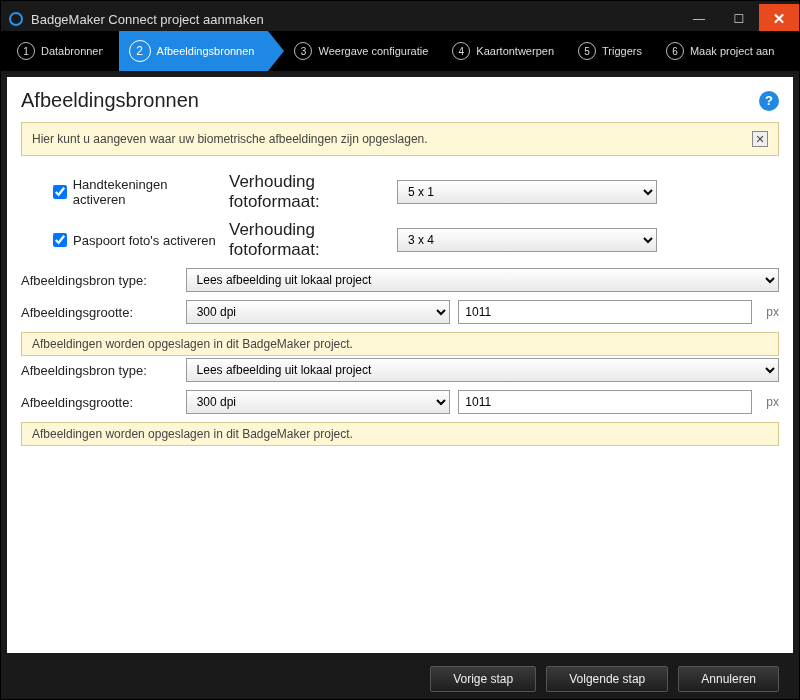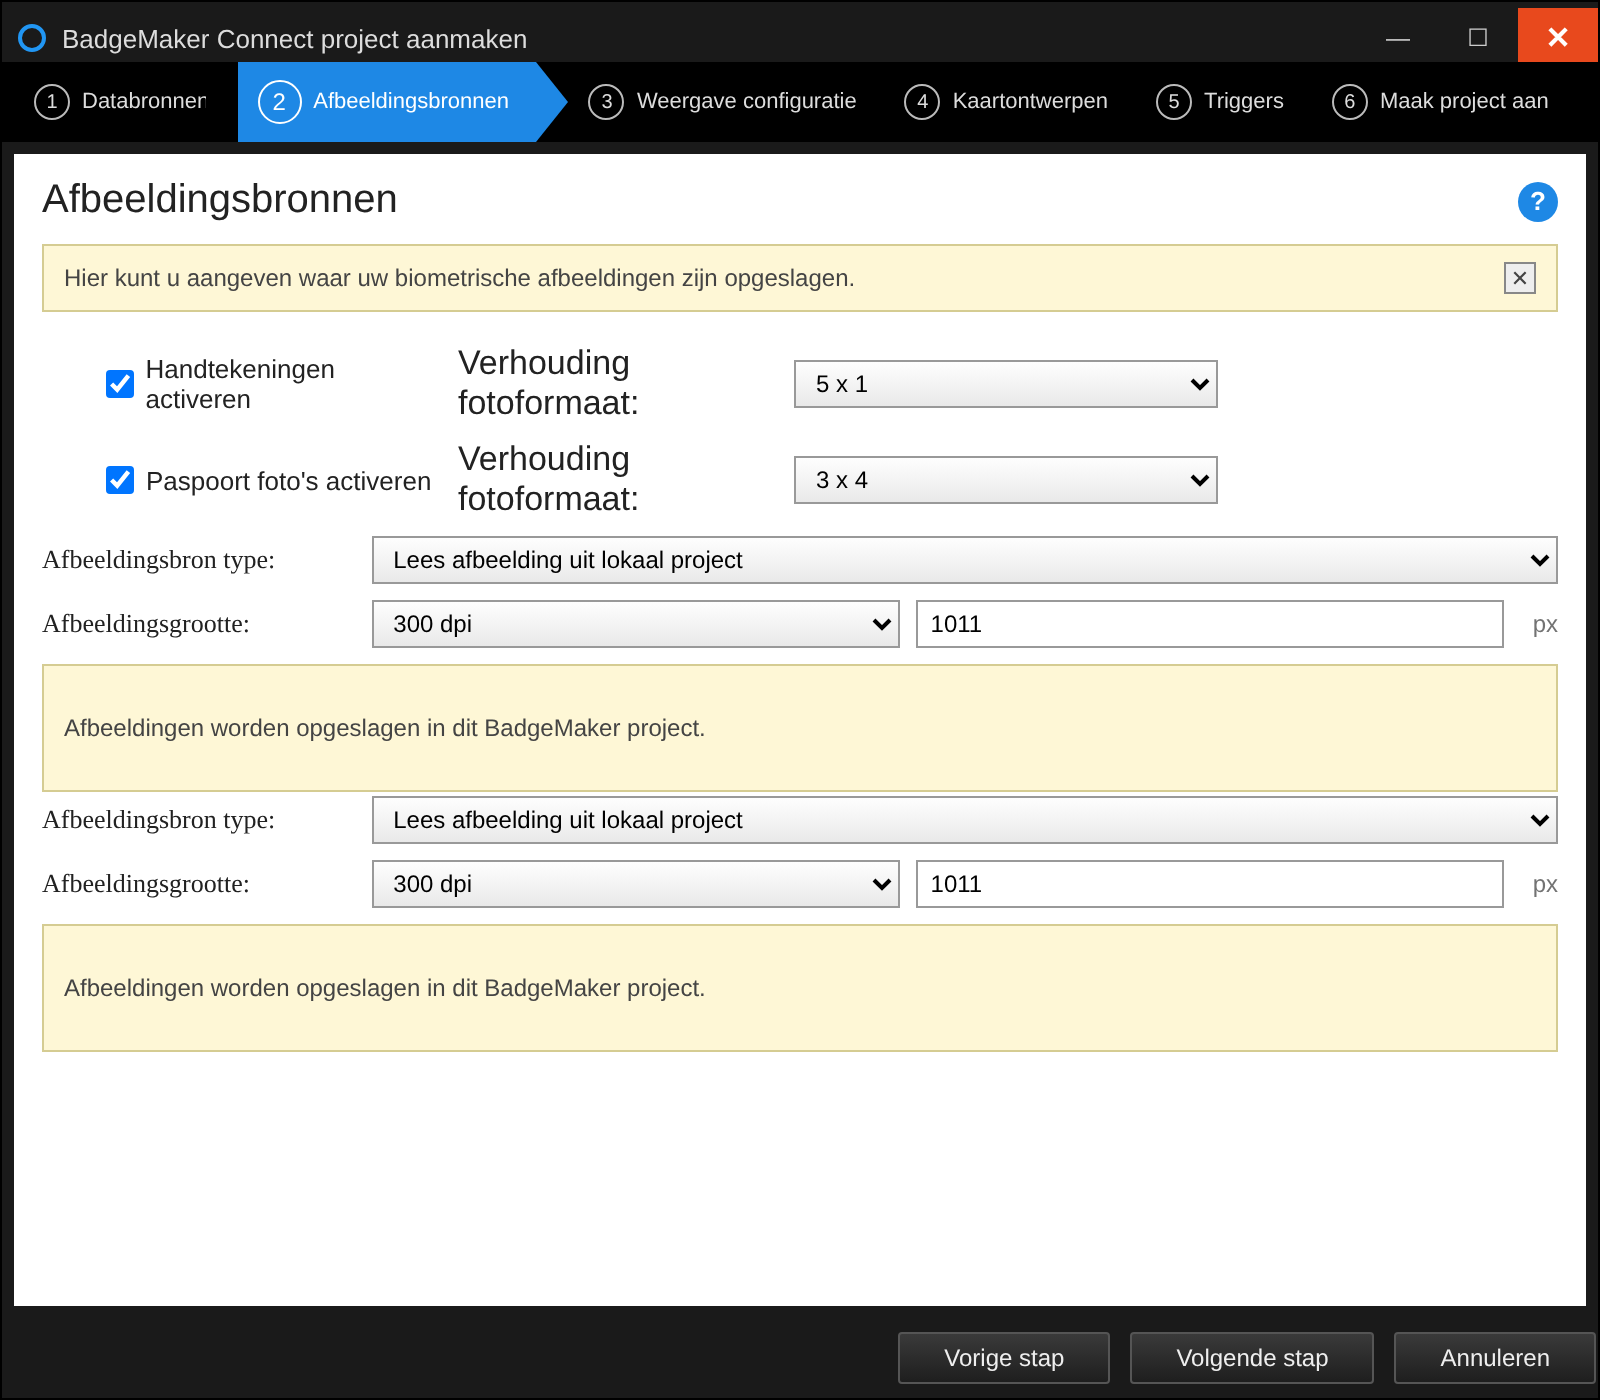--- a/index.html
+++ b/index.html
@@ -17,31 +17,31 @@
 .step.active .circ { border-color: #fff; color: #fff; width: 22px; height: 22px; font-size: 12px; }
 .step.active::after { content: ""; position: absolute; right: -16px; top: 0; width: 0; height: 0; border-top: 20px solid transparent; border-bottom: 20px solid transparent; border-left: 16px solid #1e88e5; }
 .step.active::before { content: ""; position: absolute; left: -16px; top: 0; width: 0; height: 0; border-top: 20px solid transparent; border-bottom: 20px solid transparent; border-left: 16px solid #000; }
 .content { flex: 1; background: #fff; margin: 6px; padding: 12px 14px; overflow: auto; color: #222; }
 .content h2 { font-size: 20px; font-weight: 400; margin-bottom: 10px; display: flex; align-items: center; }
 .helpicon { width: 20px; height: 20px; background: #1e88e5; color: #fff; border-radius: 50%; font-size: 13px; font-weight: bold; display: flex; align-items: center; justify-content: center; margin-left: auto; }
 .infobox { background: #fef7d6; border: 1px solid #d5cc92; padding: 8px 10px; font-size: 12px; color: #444; display: flex; align-items: center; margin-bottom: 16px; }
 .infobox .x { margin-left: auto; width: 16px; height: 16px; border: 1px solid #888; display: flex; align-items: center; justify-content: center; font-size: 11px; background: #eee; }
 .row { display: flex; align-items: center; font-size: 13px; margin-bottom: 8px; gap: 8px; }
 .row label.chk { display: flex; align-items: center; gap: 6px; width: 200px; padding-left: 32px; }
-.row .lab { width: 160px; font-family: Liberation Serif, serif; }
+.row .lab { width: 160px; }
 .row .lab2 { width: 160px; font-size: 17px; }
 select, input[type=text] { height: 24px; border: 1px solid #999; background: linear-gradient(#fefefe,#e9e9e9); font-size: 12px; padding: 2px 6px; }
-select.small { width: 212px; }
+select.small { width: 260px; }
 select.full { width: 606px; }
 select.mid { width: 270px; }
 input.mid { width: 300px; background:#fff; }
 .unit { font-size: 12px; color: #737373; margin-left: 6px; }
 h3 { font-size: 14px; font-weight: bold; margin: 14px 0 10px 0; }
-.note { background: #fef7d6; border: 1px solid #d5cc92; padding: 24px 10px; font-size: 12px; color: #444; margin: 8px 0 2px 0; }
-.footer { height: 40px; background: #1a1a1a; display: flex; align-items: center; justify-content: flex-end; padding: 0 1px; gap: 10px; }
+.note { background: #fef7d6; border: 1px solid #d5cc92; padding: 4px 10px; font-size: 12px; color: #444; margin: 8px 0 2px 0; }
+.footer { height: 40px; background: #1a1a1a; display: flex; align-items: center; justify-content: flex-end; padding: 0 20px; gap: 10px; }
 .footer button { background: linear-gradient(#3a3a3a,#1e1e1e); color: #eee; border: 1px solid #555; height: 26px; padding: 0 22px; font-size: 12px; border-radius: 2px; }
 input[type=checkbox] { width: 14px; height: 14px; }
 </style>
 </head>
 <body>
 
 <div class="window">
 
   <div class="titlebar">
     <div class="logo"></div>

